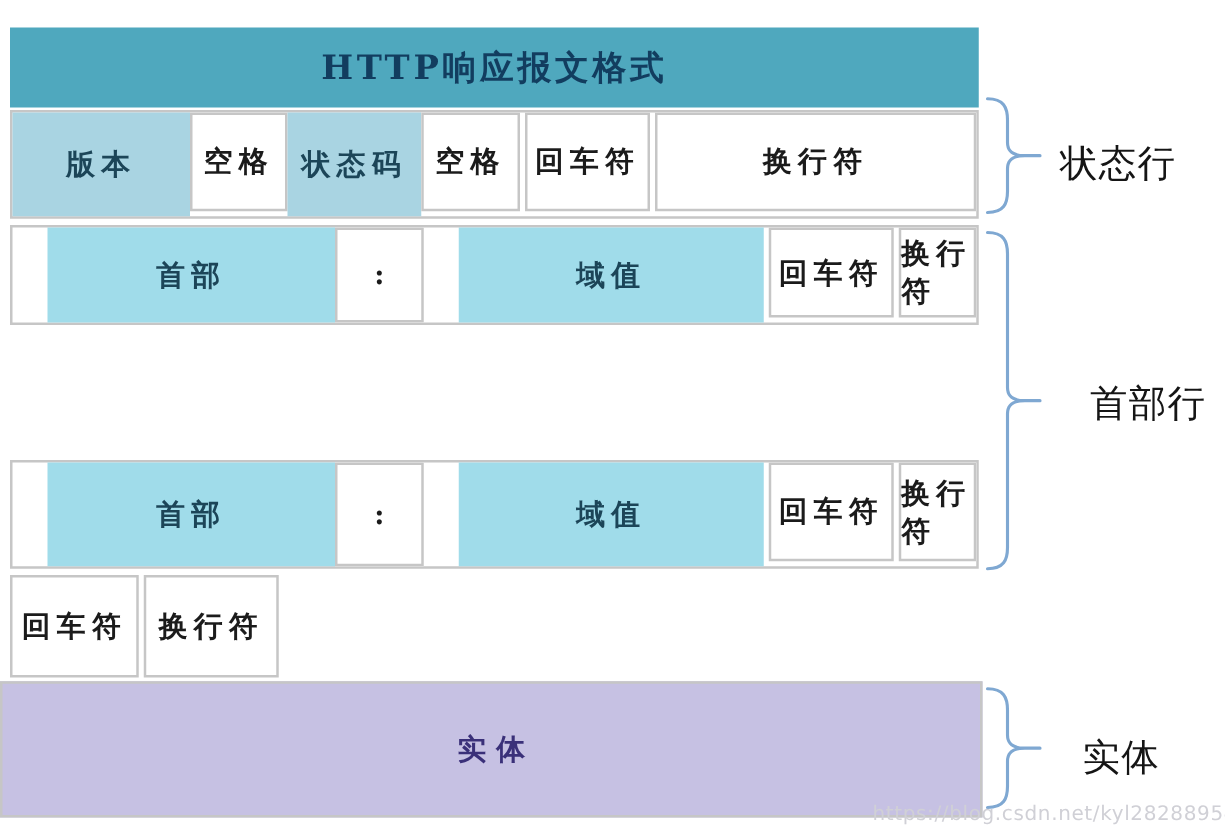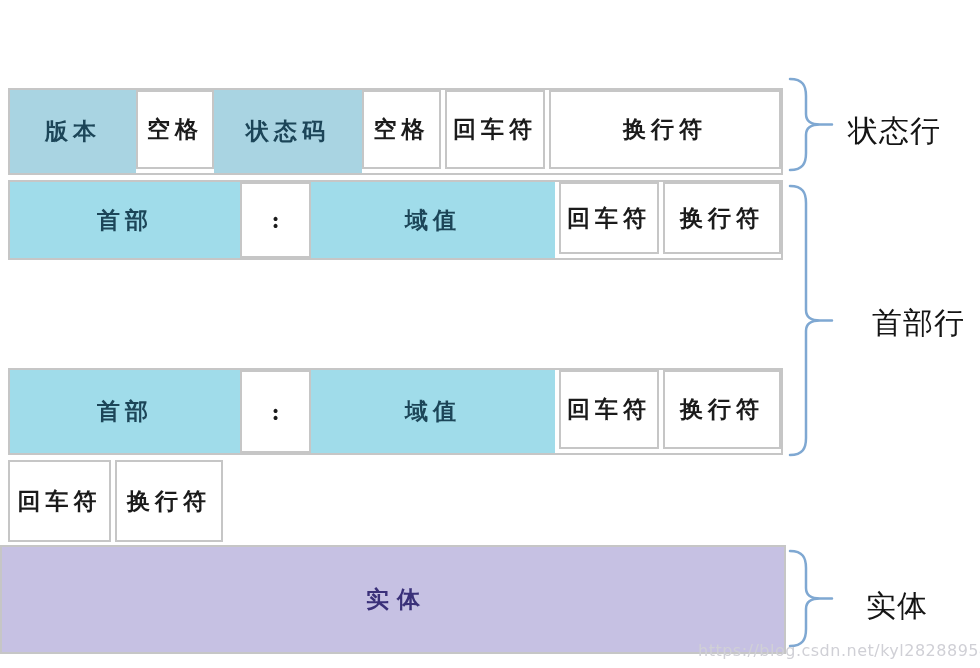--- a/index.html
+++ b/index.html
@@ -25,21 +25,21 @@
     left:8px; width:775px; box-sizing:border-box;
     border:2px solid var(--c-border);
     display:flex; align-items:stretch; background:#fff;
   }
   .cell{
     display:flex; align-items:center; justify-content:center;
     font-weight:bold; font-size:23px; letter-spacing:0.22em;
     color:var(--c-cell-text); box-sizing:border-box; flex-shrink:0;
   }
   .cell.blue1{background:var(--c-blue);}
-  .cell.blue2{background:var(--c-cyan);}
+  .cell.blue2{background:var(--c-cyan);margin-left:28px;}
   .cell.white{
     background:#fff; border:2px solid var(--c-border); color:var(--c-white-cell-text);
   }
   .inset{margin-top:0; margin-bottom:4px;}
   .gap{margin-left:4px;}
   .grow{flex:1 1 auto;}
   #row-status{top:88px; height:87px;}
   #row-hdr1{top:180px; height:80px;}
   #row-ellipsis{
     top:262px; height:103px; border:2px solid var(--c-border);
@@ -68,25 +68,28 @@
   #watermark{
     left:698px; top:641px; font-family:"DejaVu Sans", sans-serif;
     font-size:16px; color:var(--c-watermark); letter-spacing:0.5px;
   }
 </style>
 </head>
 <body>
 
 <div id="stage">
 
+  <div id="titlebar" class="abs">
+    <span>HTTP响应报文格式</span>
+  </div>
 
   <div id="row-status" class="row abs">
-    <div class="cell blue1" style="width:126px">版本</div>
+    <div class="cell blue1" style="width:142px">版本</div>
     <div class="cell white inset" style="width:78px">空格</div>
-    <div class="cell blue1" style="width:148px">状态码</div>
+    <div class="cell blue1" style="width:107px">状态码</div>
     <div class="cell white inset" style="width:79px">空格</div>
     <div class="cell white inset gap" style="width:100px">回车符</div>
     <div class="cell white inset gap grow">换行符</div>
   </div>
 
   <div id="row-hdr1" class="row abs">
     <div class="cell blue2" style="width:230px">首部</div>
     <div class="cell white colon" style="width:71px">:</div>
     <div class="cell blue2" style="width:244px">域值</div>
     <div class="cell white inset gap" style="width:100px">回车符</div>

